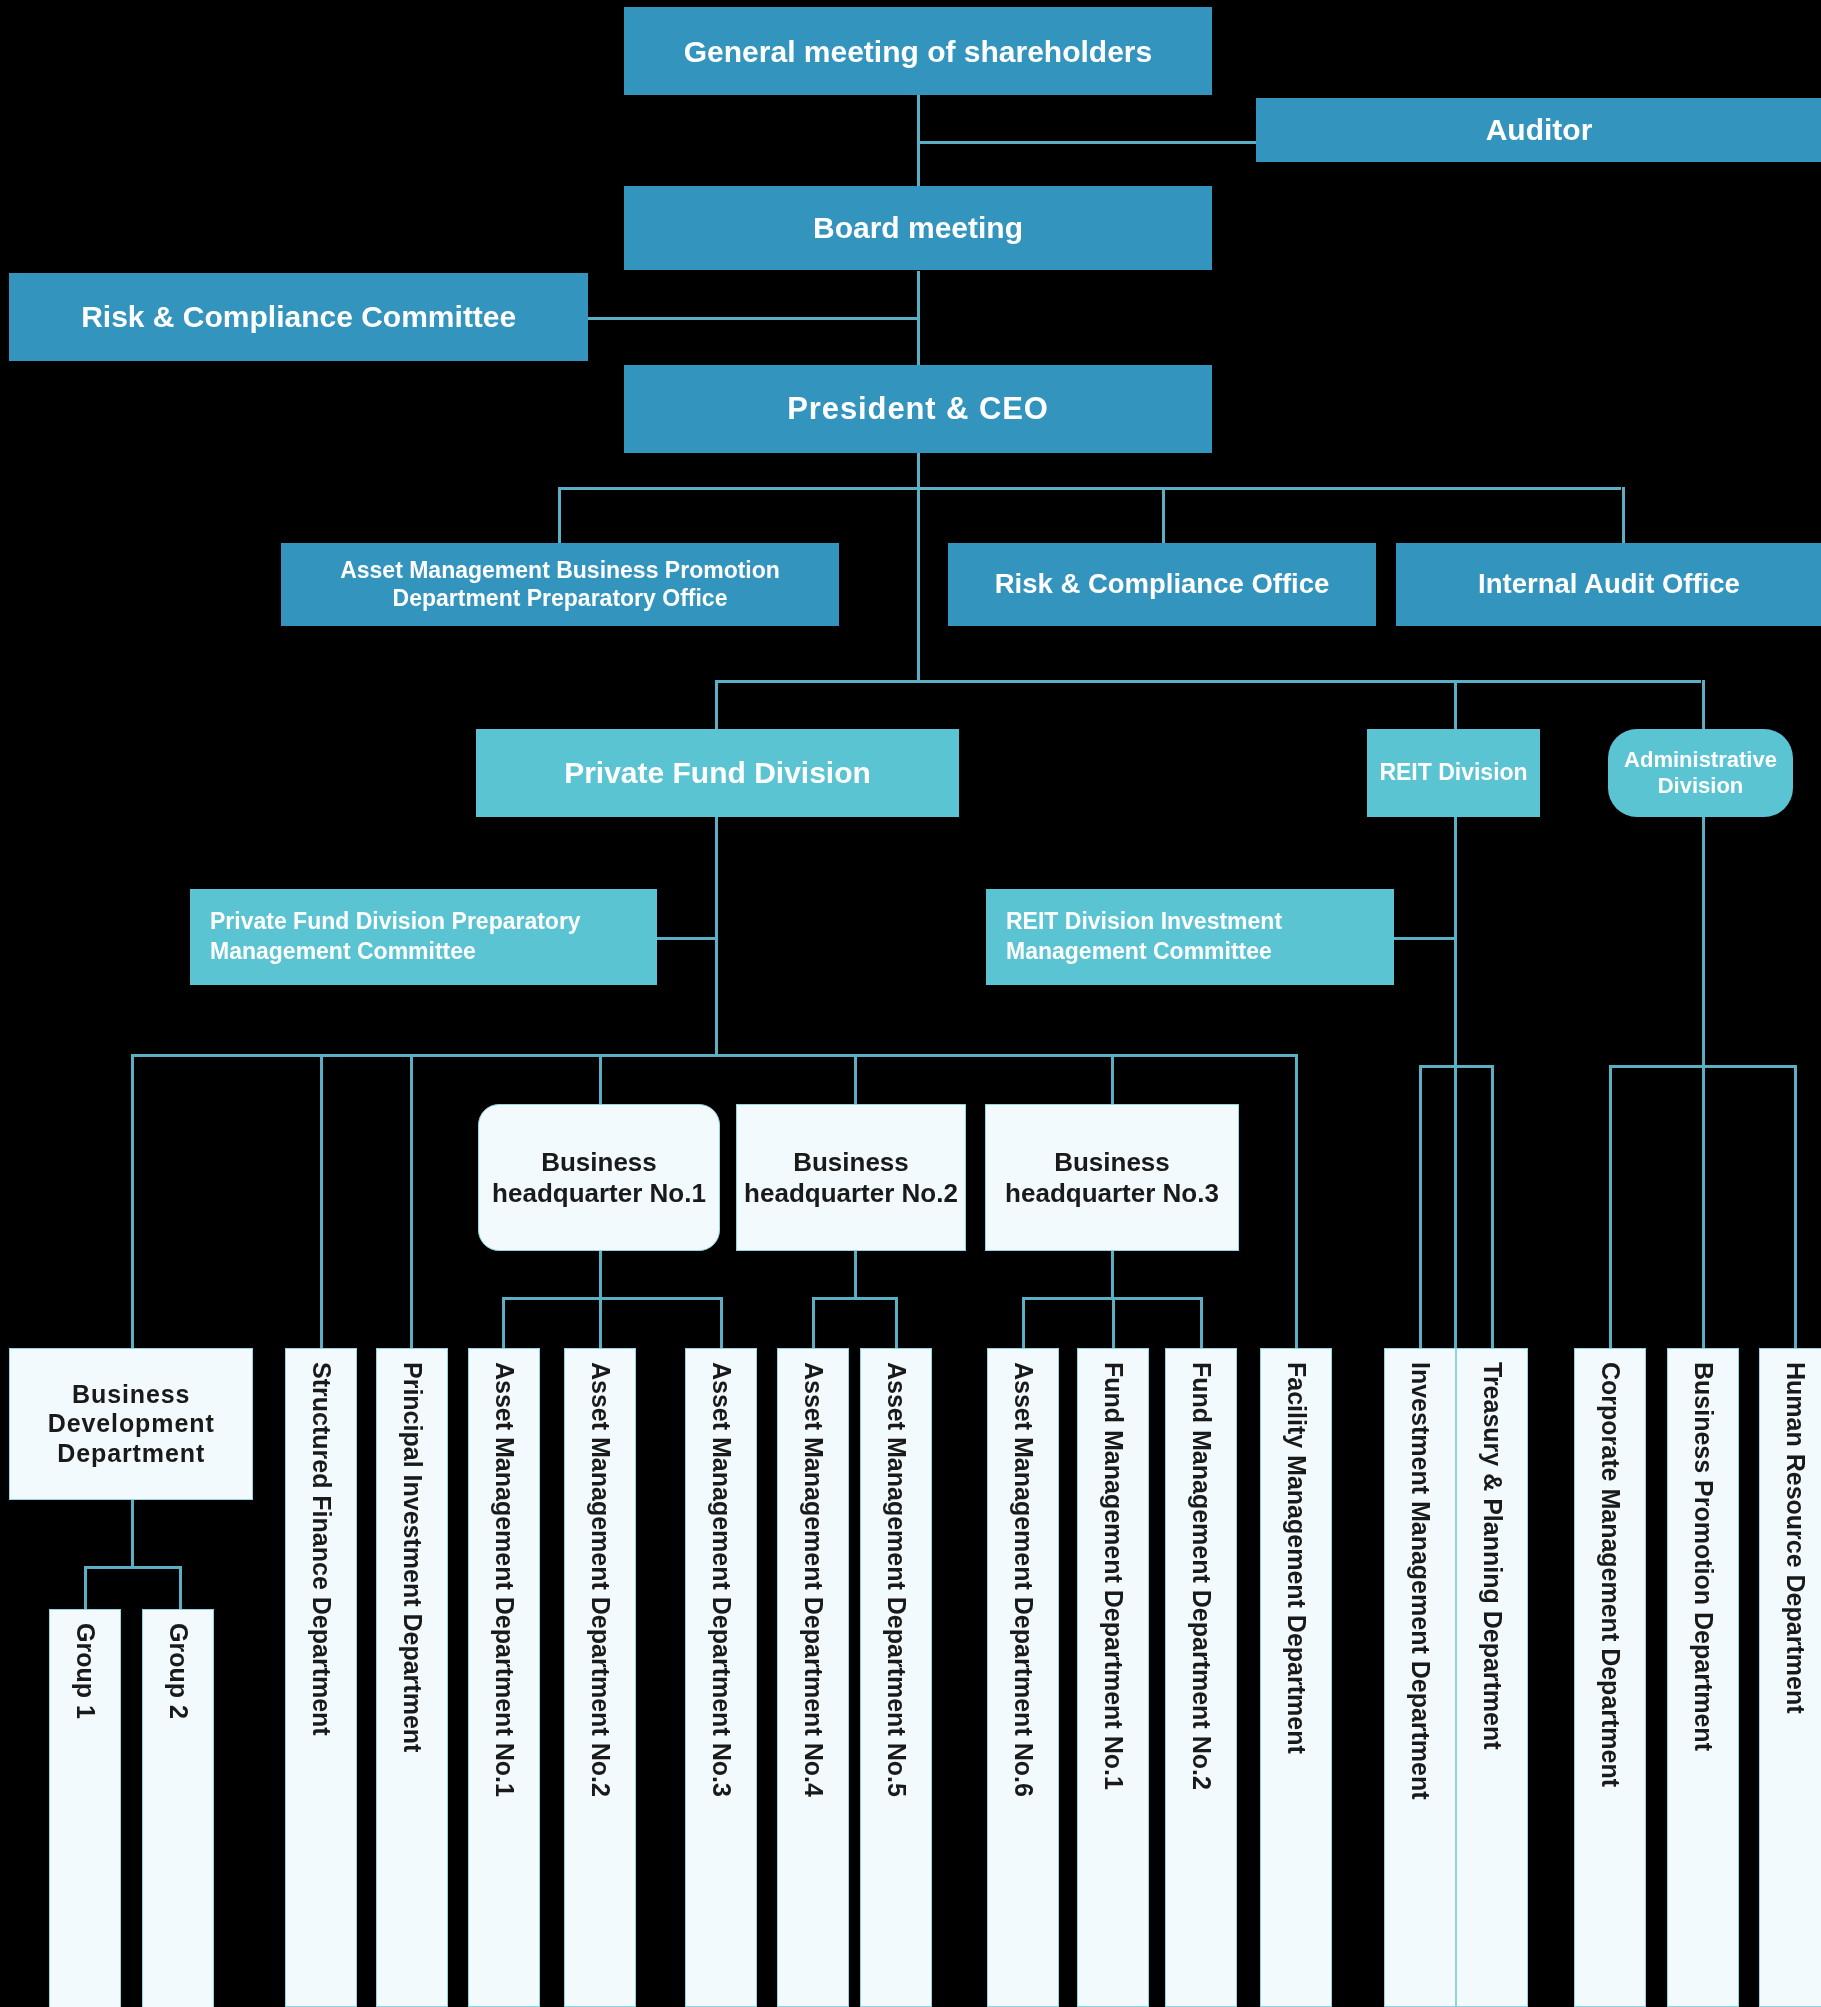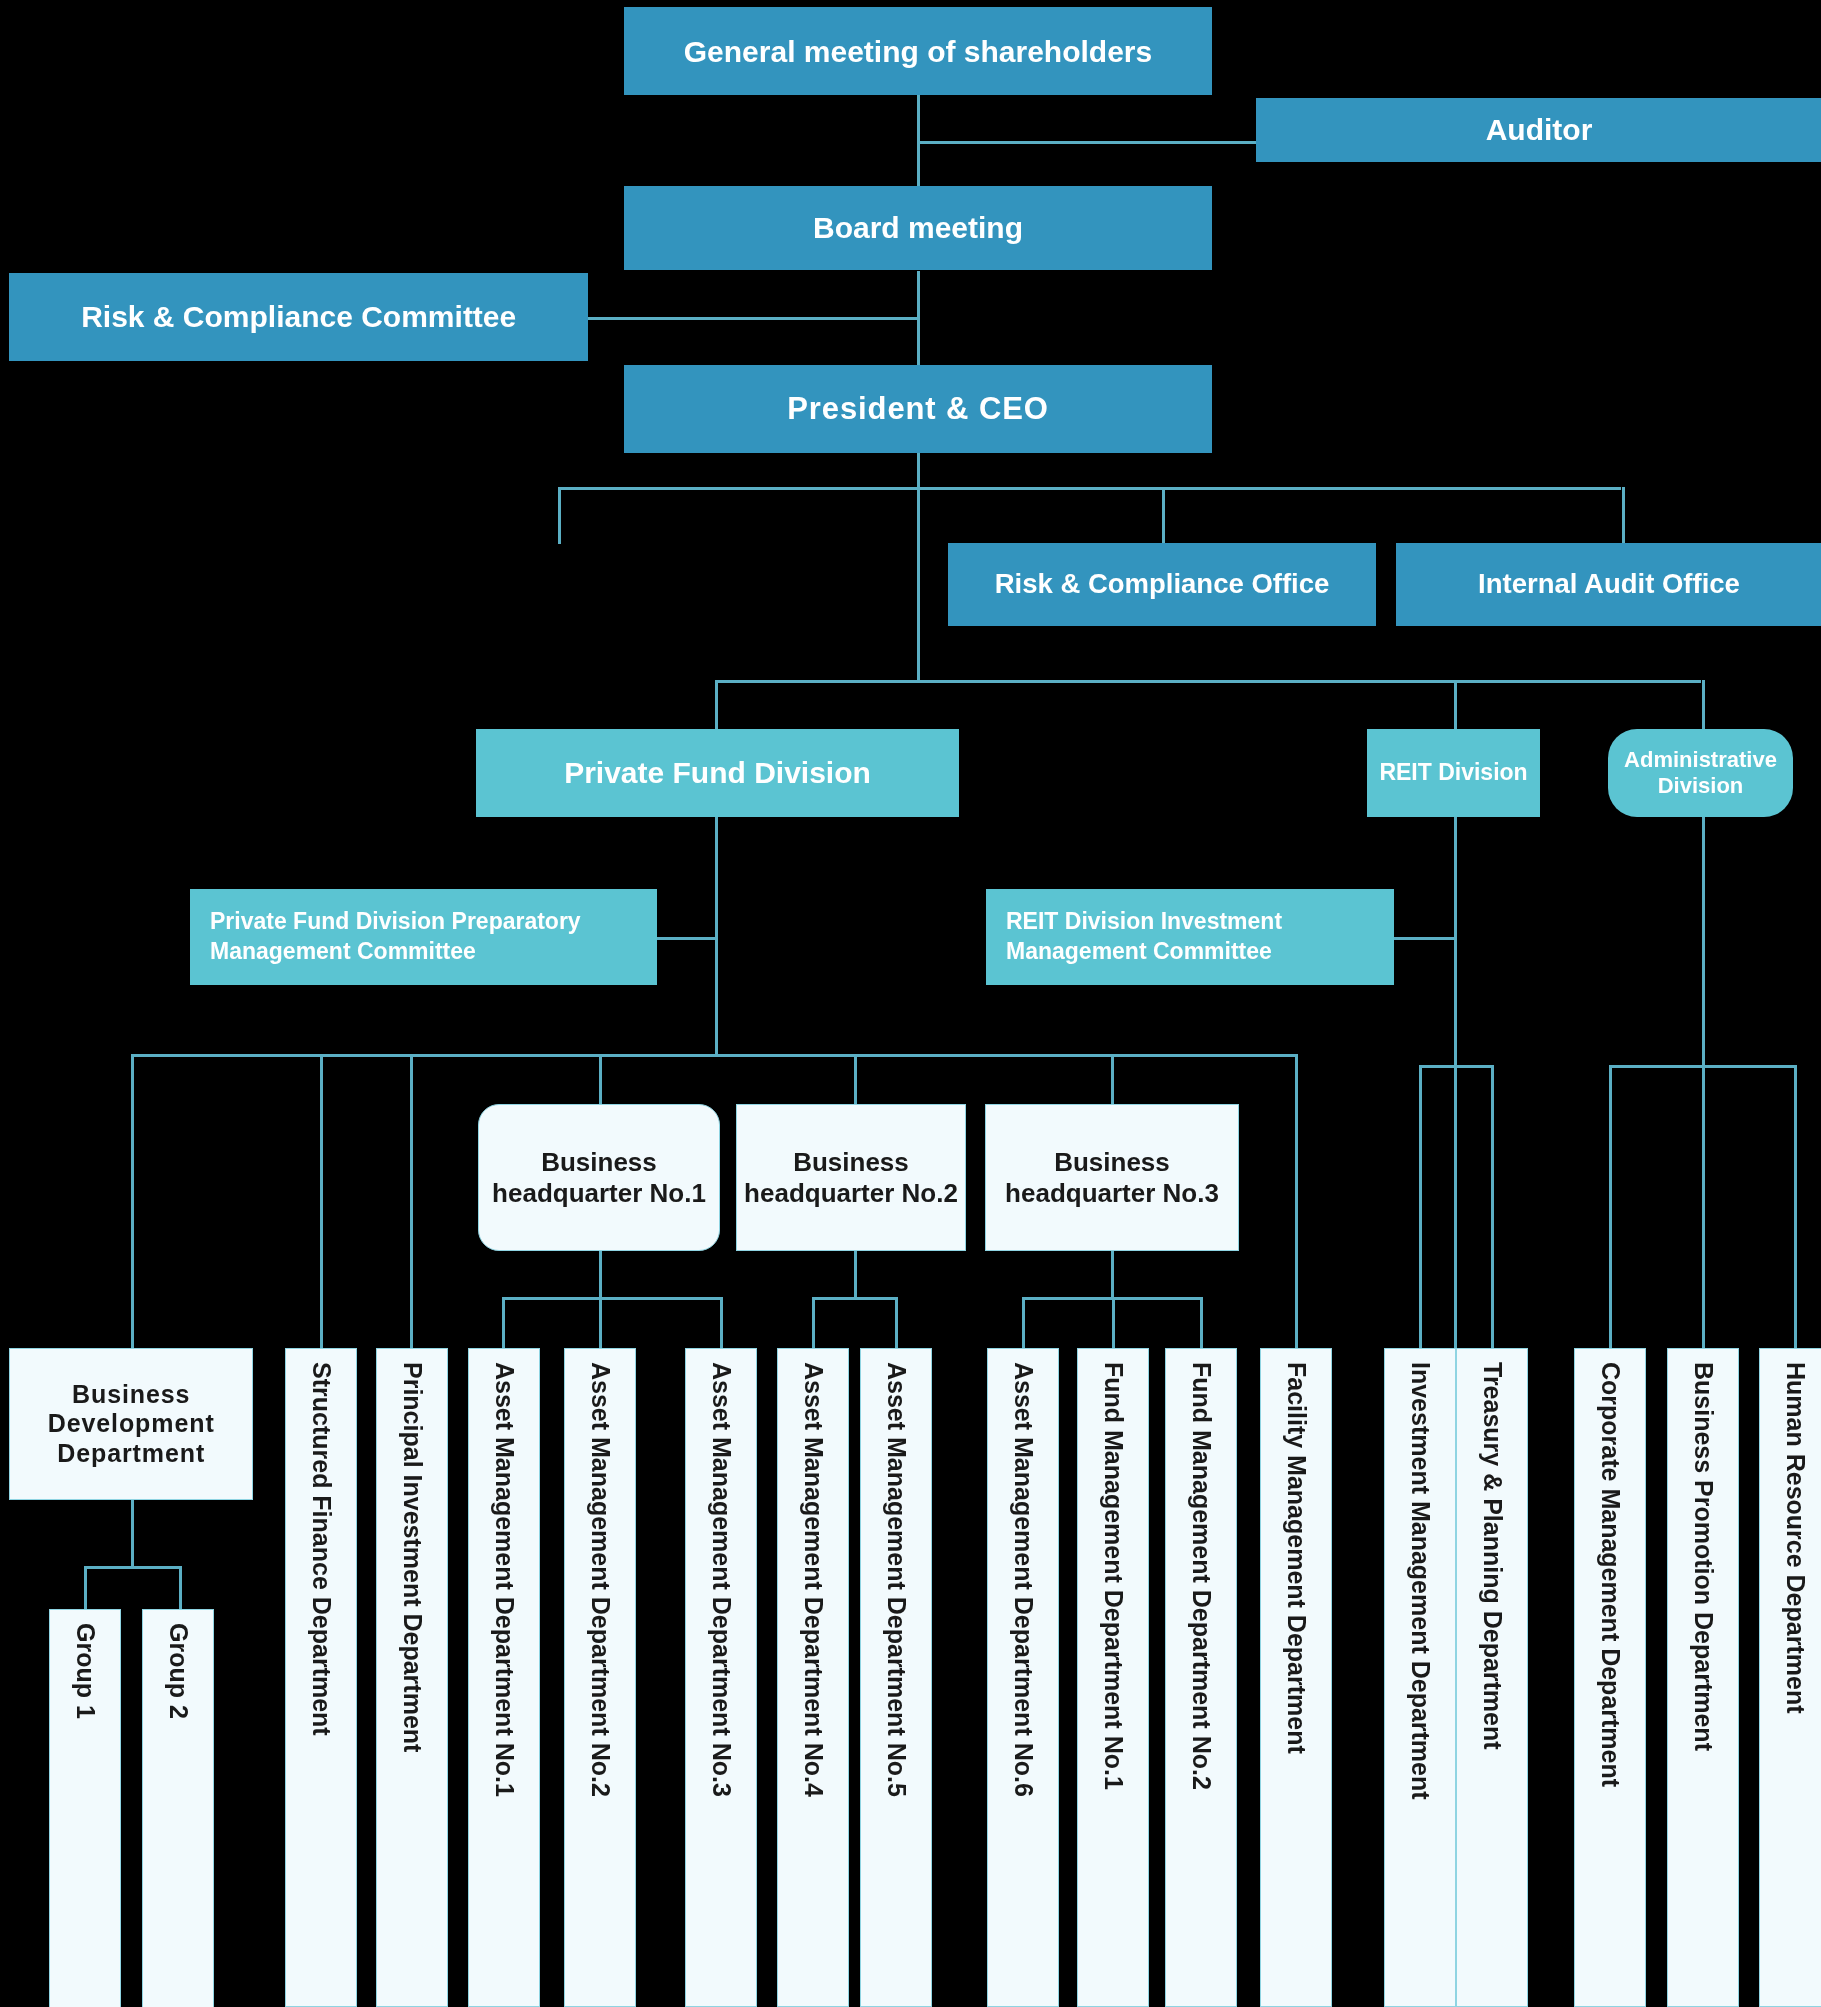--- a/index.html
+++ b/index.html
@@ -151,20 +151,23 @@
   </div>
 
   <div class="box lvl-dark" style="left:9.2px;top:273px;width:579px;height:88px;font-size:30px;">
     <span>Risk &amp; Compliance Committee</span>
   </div>
 
   <div class="box lvl-dark" style="left:624px;top:365px;width:588px;height:88px;font-size:31px;letter-spacing:0.9px;">
     <span>President &amp; CEO</span>
   </div>
 
+  <div class="box lvl-dark" style="left:281px;top:543px;width:558px;height:83px;font-size:23px;padding:0 13px;">
+    <span>Asset Management Business Promotion Department Preparatory Office</span>
+  </div>
 
   <div class="box lvl-dark" style="left:948px;top:543px;width:428px;height:83px;font-size:27.5px;">
     <span>Risk &amp; Compliance Office</span>
   </div>
 
   <div class="box lvl-dark" style="left:1396px;top:543px;width:426px;height:83px;font-size:27.5px;">
     <span>Internal Audit Office</span>
   </div>
 
   <div class="box lvl-light" style="left:476px;top:729px;width:483px;height:88px;font-size:30px;">

